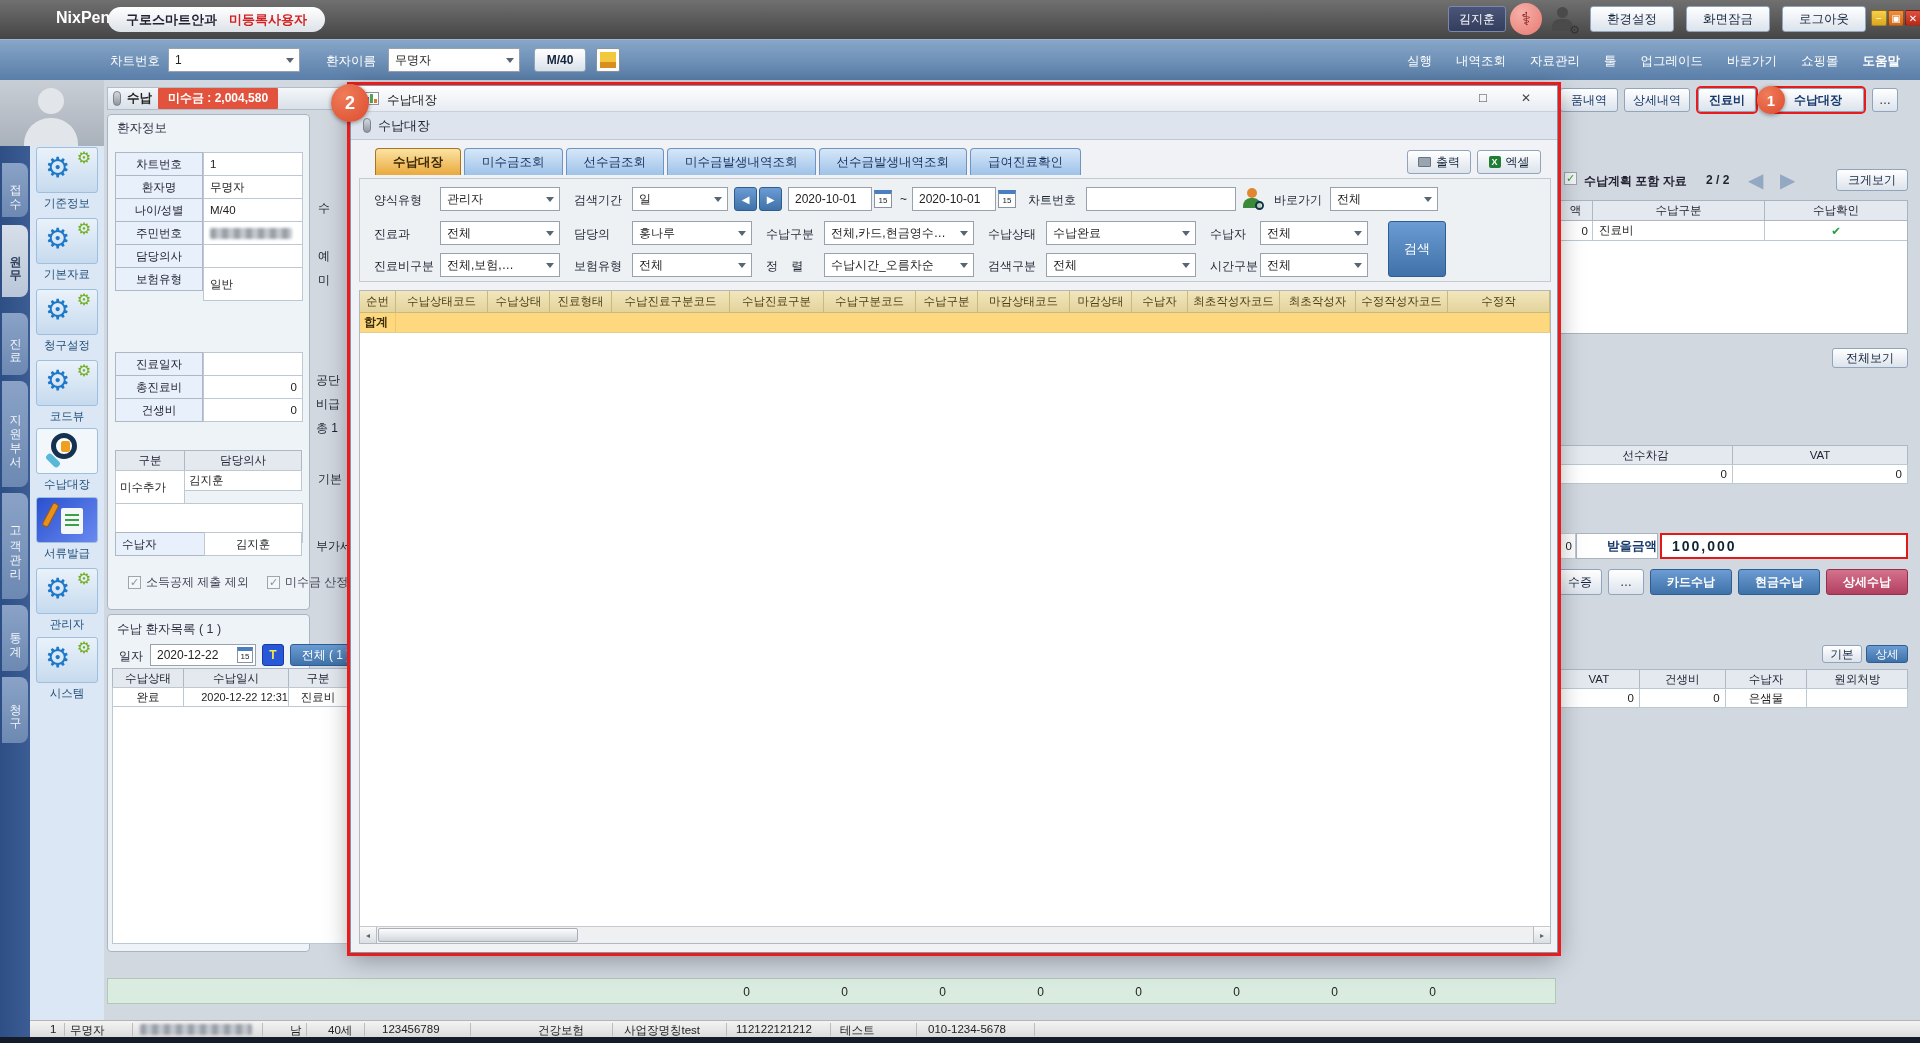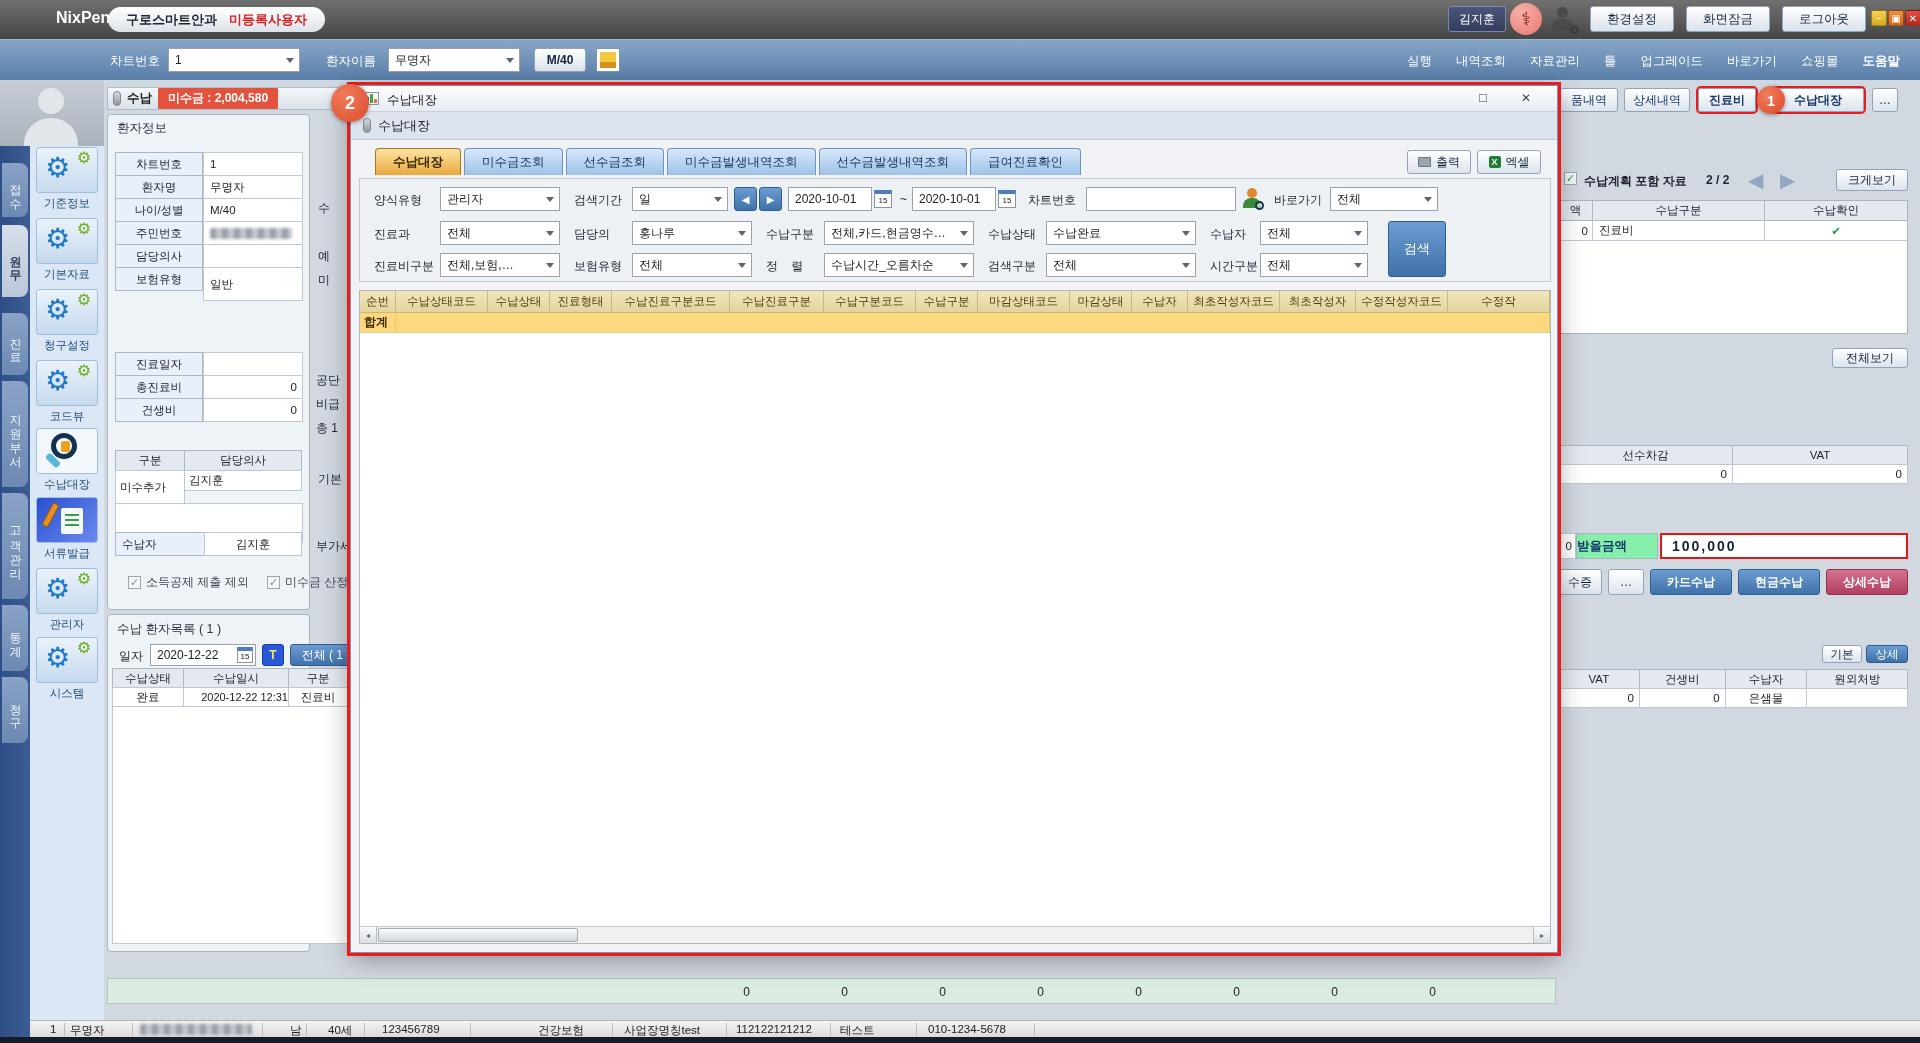--- a/index.html
+++ b/index.html
@@ -389,21 +389,21 @@
         </div>
       <div class="td" style="width:176px;height:20px;margin-left:-1px;justify-content:flex-end;padding:0 5px">
           <span>0</span>
         </div>
     </div>
   </div>
 
   <div class="td a" style="left:1558px;top:533px;width:18px;height:26px;justify-content:flex-end;padding:0 3px">
       <span>0</span>
     </div>
-  <div class="a" style="left:1576px;top:533px;width:82px;height:26px;background:#86efac;border:1px solid #aab4c0;display:flex;align-items:center;justify-content:flex-start;font-weight:bold;color:#16386b;font-size:12.5px">
+  <div class="a" style="left:1576px;top:533px;width:82px;height:26px;background:#ffffff;border:1px solid #aab4c0;display:flex;align-items:center;justify-content:flex-end;font-weight:bold;color:#16386b;font-size:12.5px">
       <span>받을금액</span>
     </div>
   <div class="a" style="left:1660px;top:533px;width:248px;height:26px;background:#fff;border:2px solid #e01818;display:flex;align-items:center;padding:0 10px;font-size:14px;font-weight:bold;letter-spacing:2px;color:#123">
       <span>100,000</span>
     </div>
 
   <div class="btn" style="left:1558px;top:569px;width:44px;height:26px">수증</div>
   <div class="btn" style="left:1608px;top:569px;width:36px;height:26px">…</div>
   <div class="btn bluebtn" style="left:1650px;top:569px;width:82px;height:26px;font-weight:bold">카드수납</div>
   <div class="btn bluebtn" style="left:1738px;top:569px;width:82px;height:26px;font-weight:bold">현금수납</div>

